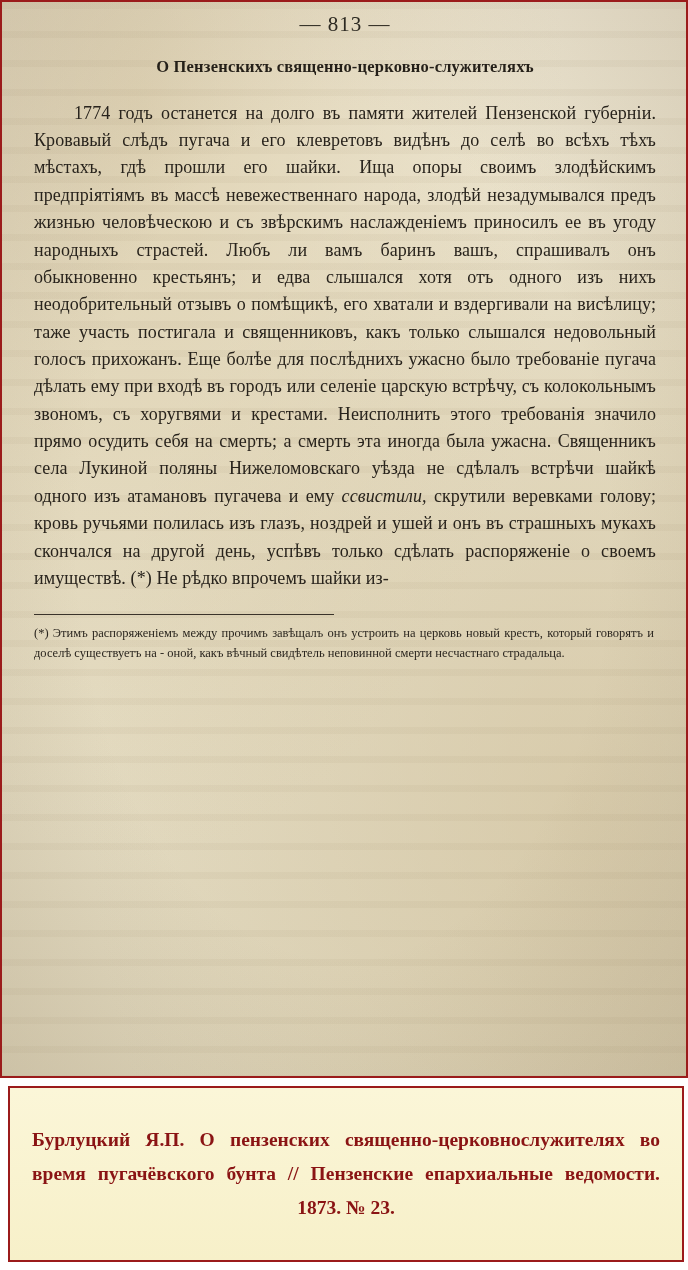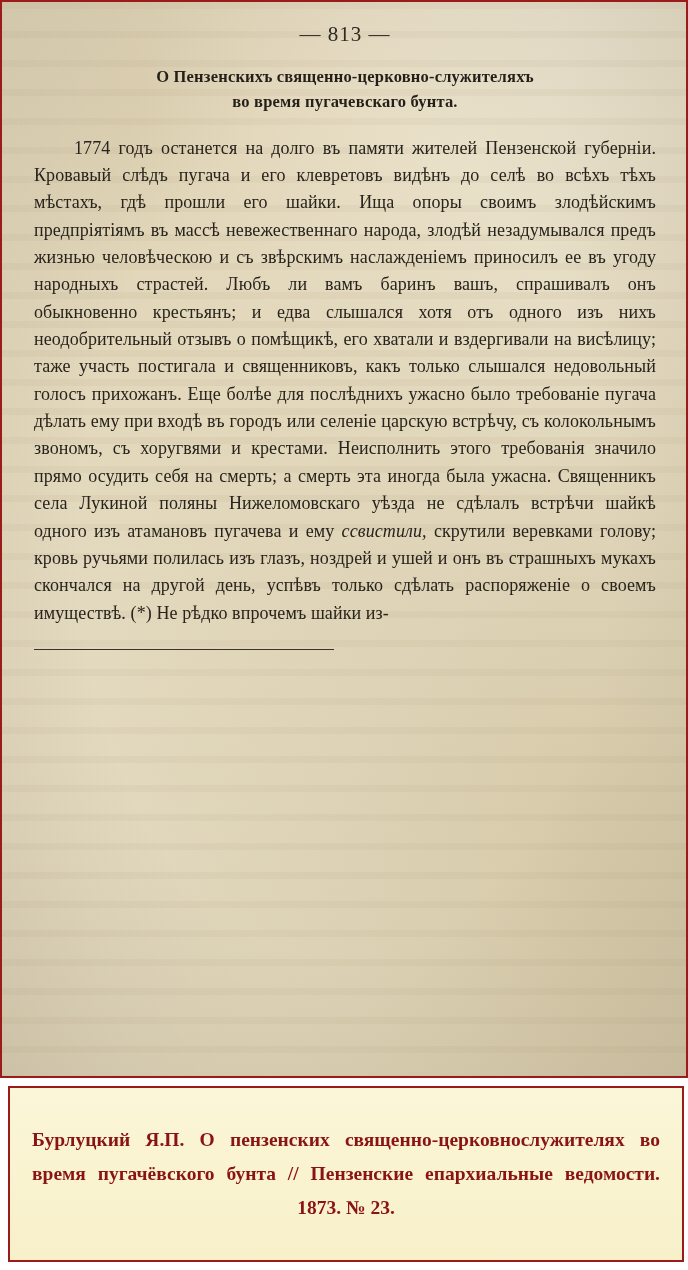--- a/index.html
+++ b/index.html
@@ -54,21 +54,21 @@
     content: "";
     position: absolute;
     left: 0; top: 0; right: 0; bottom: 0;
     background:
       radial-gradient(ellipse at 50% 50%, rgba(0,0,0,0) 55%, rgba(120,100,70,0.18) 100%);
     pointer-events: none;
   }
   .scan-inner {
     position: relative;
     z-index: 2;
-    padding: 14px 28px 0 30px;
+    padding: 4px 28px 0 30px;
   }
 
   .page-number {
     text-align: center;
     font-size: 21px;
     letter-spacing: 1px;
     color: #2d2a22;
     margin: 6px 0 18px 0;
     font-family: "Liberation Serif", serif;
   }
@@ -144,27 +144,27 @@
 
 <div class="page">
 
   <div class="scan">
     <div class="scan-inner">
 
       <div class="page-number">— 813 —</div>
 
       <div class="article-title">
         <div>О Пензенскихъ священно-церковно-служителяхъ</div>
-        <div>во время пугачевскаго бунта.</div>
       </div>
 
       <p class="body-text"><span>1774 годъ останется на долго въ памяти жителей Пензенской губернiи. Кровавый слѣдъ пугача и его клевретовъ видѣнъ до селѣ во всѣхъ тѣхъ мѣстахъ, гдѣ прошли его шайки. Ища опоры своимъ злодѣйскимъ предпрiятiямъ въ массѣ невежественнаго народа, злодѣй незадумывался предъ жизнью человѣческою и съ звѣрскимъ наслажденiемъ приносилъ ее въ угоду народныхъ страстей. Любъ ли вамъ баринъ вашъ, спрашивалъ онъ обыкновенно крестьянъ; и едва слышался хотя отъ одного изъ нихъ неодобрительный отзывъ о помѣщикѣ, его хватали и вздергивали на висѣлицу; таже участь постигала и священниковъ, какъ только слышался недовольный голосъ прихожанъ. Еще болѣе для послѣднихъ ужасно было требованiе пугача дѣлать ему при входѣ въ городъ или селенiе царскую встрѣчу, съ колокольнымъ звономъ, съ хоругвями и крестами. Неисполнить этого требованiя значило прямо осудить себя на смерть; а смерть эта иногда была ужасна. Священникъ села Лукиной поляны Нижеломовскаго уѣзда не сдѣлалъ встрѣчи шайкѣ одного изъ атамановъ пугачева и ему </span><span class="ital">ссвистили,</span><span> скрутили веревками голову; кровь ручьями полилась изъ глазъ, ноздрей и ушей и онъ въ страшныхъ мукахъ скончался на другой день, успѣвъ только сдѣлать распоряженiе о своемъ имуществѣ. (*) Не рѣдко впрочемъ шайки из-</span></p>
 
       <div class="rule"></div>
 
+      <p class="footnote">(*) Этимъ распоряженiемъ между прочимъ завѣщалъ онъ устроить на церковь новый крестъ, который говорятъ и доселѣ существуетъ на - оной, какъ вѣчный свидѣтель неповинной смерти несчастнаго страдальца.</p>
 
     </div>
   </div>
 
   <div class="caption-box">
     <div class="caption-text">Бурлуцкий Я.П. О пензенских священно-церковнослужителях во время пугачёвского бунта //  Пензенские епархиальные ведомости. 1873. № 23.</div>
   </div>
 
 </div>
 

